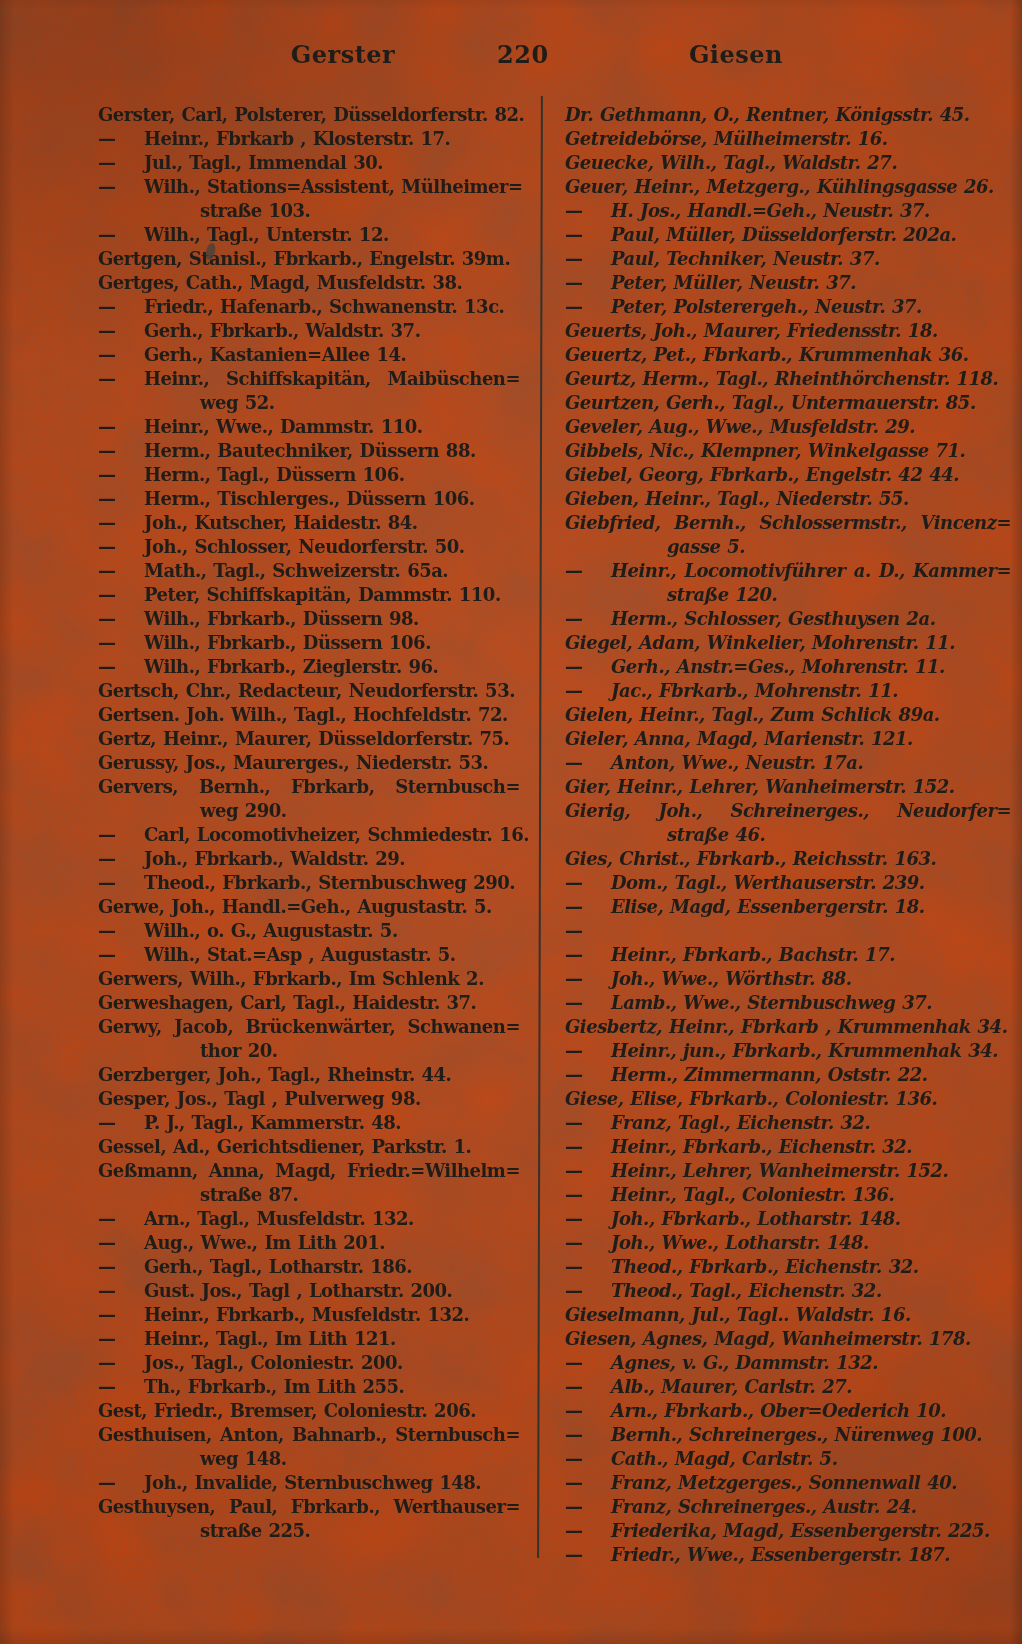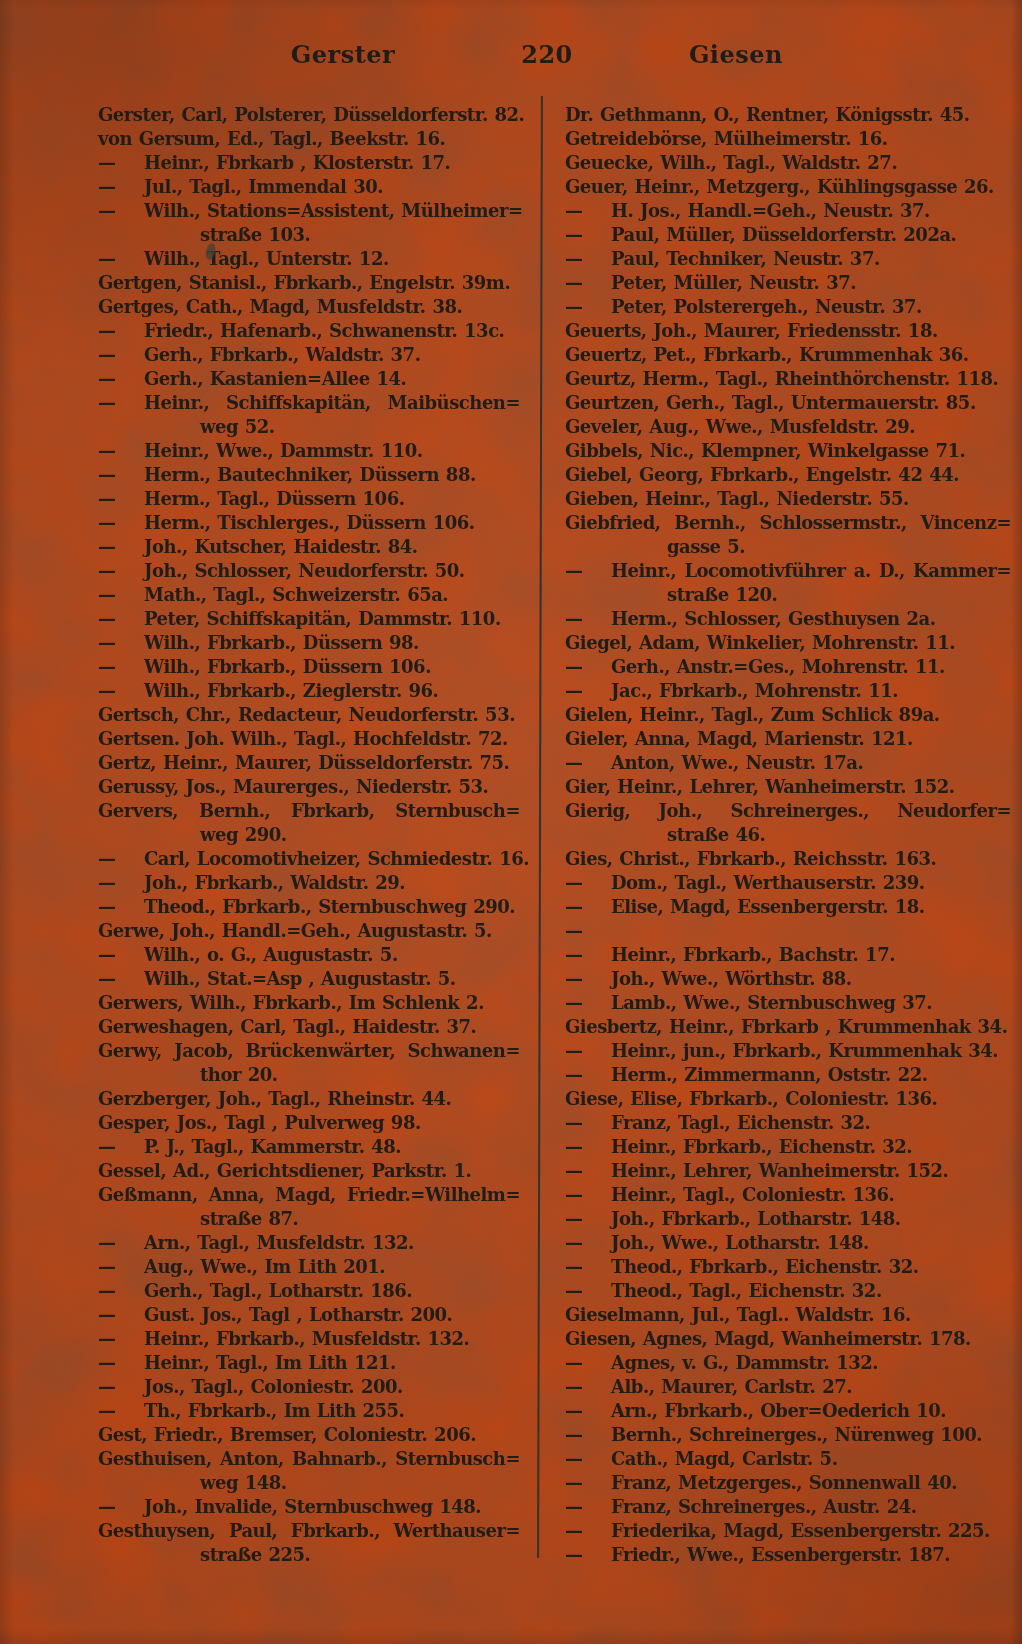--- a/index.html
+++ b/index.html
@@ -28,35 +28,35 @@
       linear-gradient(to bottom, rgba(15,14,12,0.06) 0px, rgba(0,0,0,0) 10px),
       radial-gradient(ellipse 120% 90% at 50% 45%, rgba(255,255,250,0.05), rgba(10,10,8,0.07) 100%);
   }
   .grain { position: absolute; inset: 0; z-index: 2; pointer-events: none; }
 
   .running-header {
     position: absolute; top: 40px; left: 0; width: 1022px; height: 36px;
     z-index: 4; font-weight: 700; font-size: 24px; letter-spacing: 0.5px;
   }
   .rh-left  { position: absolute; left: 263px; width: 160px; text-align: center; }
-  .rh-num   { position: absolute; left: 497px; width: 100px; text-align: center; }
+  .rh-num   { position: absolute; left: 497px; width: 100px; }
   .rh-right { position: absolute; left: 623px; width: 160px; text-align: right; }
 
   .column-divider {
     position: absolute; left: 539px; top: 96px; width: 2px; height: 1462px;
     background: #35312b; z-index: 4; transform: rotate(0.15deg);
   }
 
   .col {
     position: absolute; top: 103px; z-index: 4;
     font-size: 18px; font-weight: 700; line-height: 24px;
     letter-spacing: -0.5px; word-spacing: 1px;
   }
   .col-left  { left: 98px;  width: 422px; }
-  .col-right { left: 565px; width: 446px; }
+  .col-right { left: 565px; width: 446px; font-style: italic; }
 
   .line { display: flex; white-space: nowrap; height: 24px; align-items: baseline; }
   .line .dash { flex: 0 0 46px; }
   .line.w { padding-left: 102px; }
   .line .txt { display: block; min-width: 0; }
   .line.just .txt { flex: 1 1 auto; text-align: justify; text-align-last: justify; }
 
   .ink-smudge {
     position: absolute; left: 206px; top: 243px; width: 9px; height: 17px;
     background: #43403a; border-radius: 60% 40% 55% 45%;
@@ -88,23 +88,20 @@
     <span class="rh-num">220</span>
     <span class="rh-right">Giesen</span>
   </div>
 
   <div class="column-divider"></div>
 
   <div class="col col-left" id="col-left">
       <div class="line h">
         <span class="txt">Gerster, Carl, Polsterer, Düsseldorferstr. 82.</span>
       </div>
-      <div class="line h">
-        <span class="txt">von Gersum, Ed., Tagl., Beekstr. 16.</span>
-      </div>
       <div class="line d">
         <span class="dash">—</span>
         <span class="txt">Heinr., Fbrkarb , Klosterstr. 17.</span>
       </div>
       <div class="line d">
         <span class="dash">—</span>
         <span class="txt">Jul., Tagl., Immendal 30.</span>
       </div>
       <div class="line d just">
         <span class="dash">—</span>

